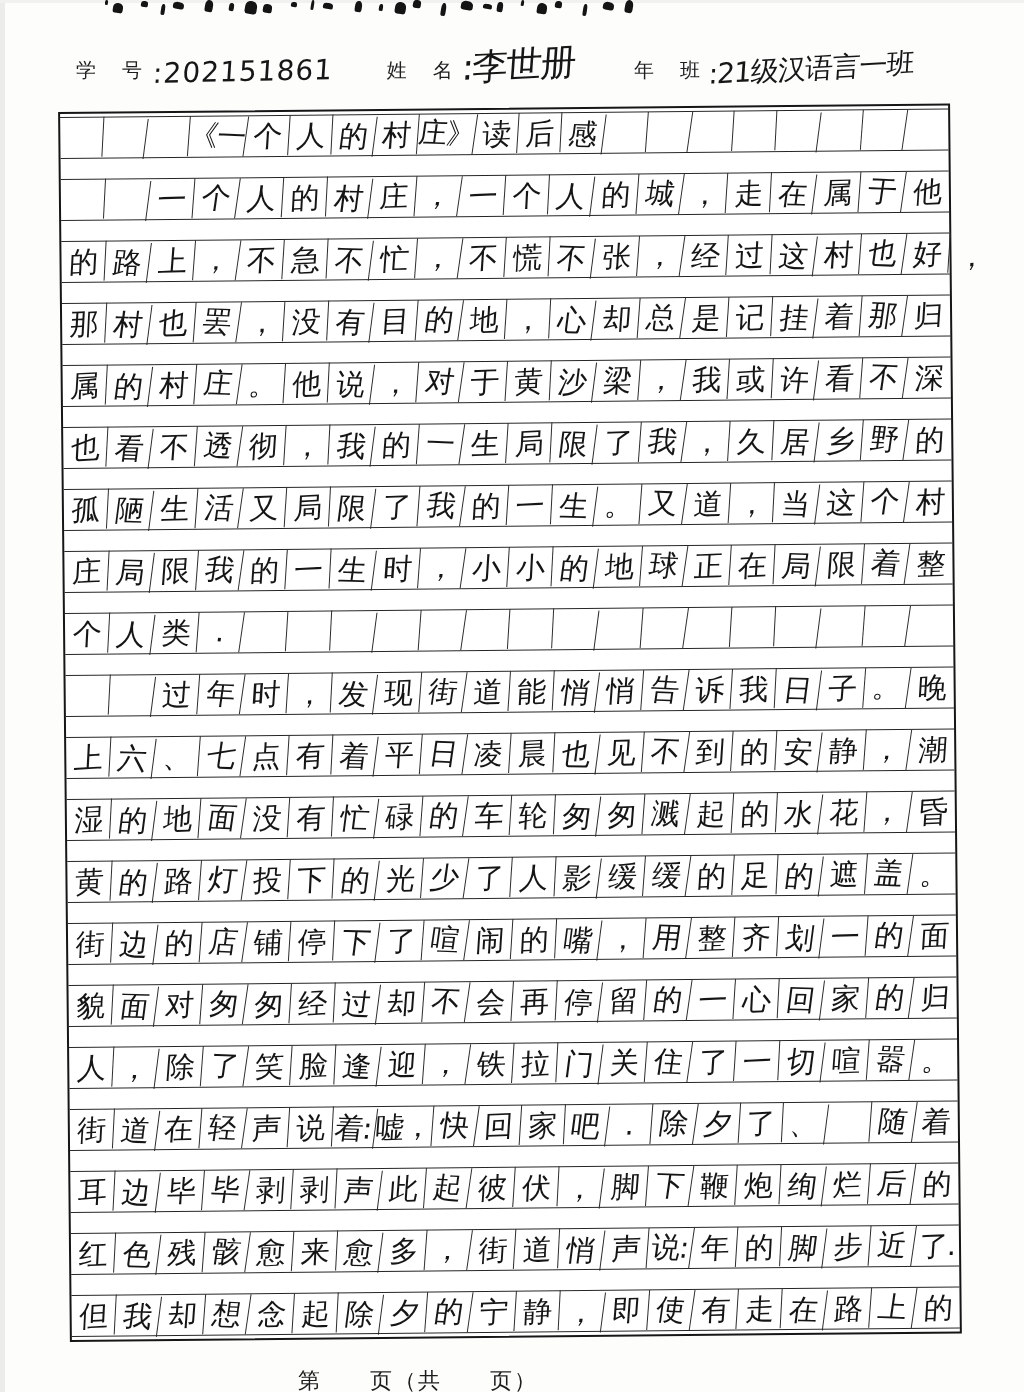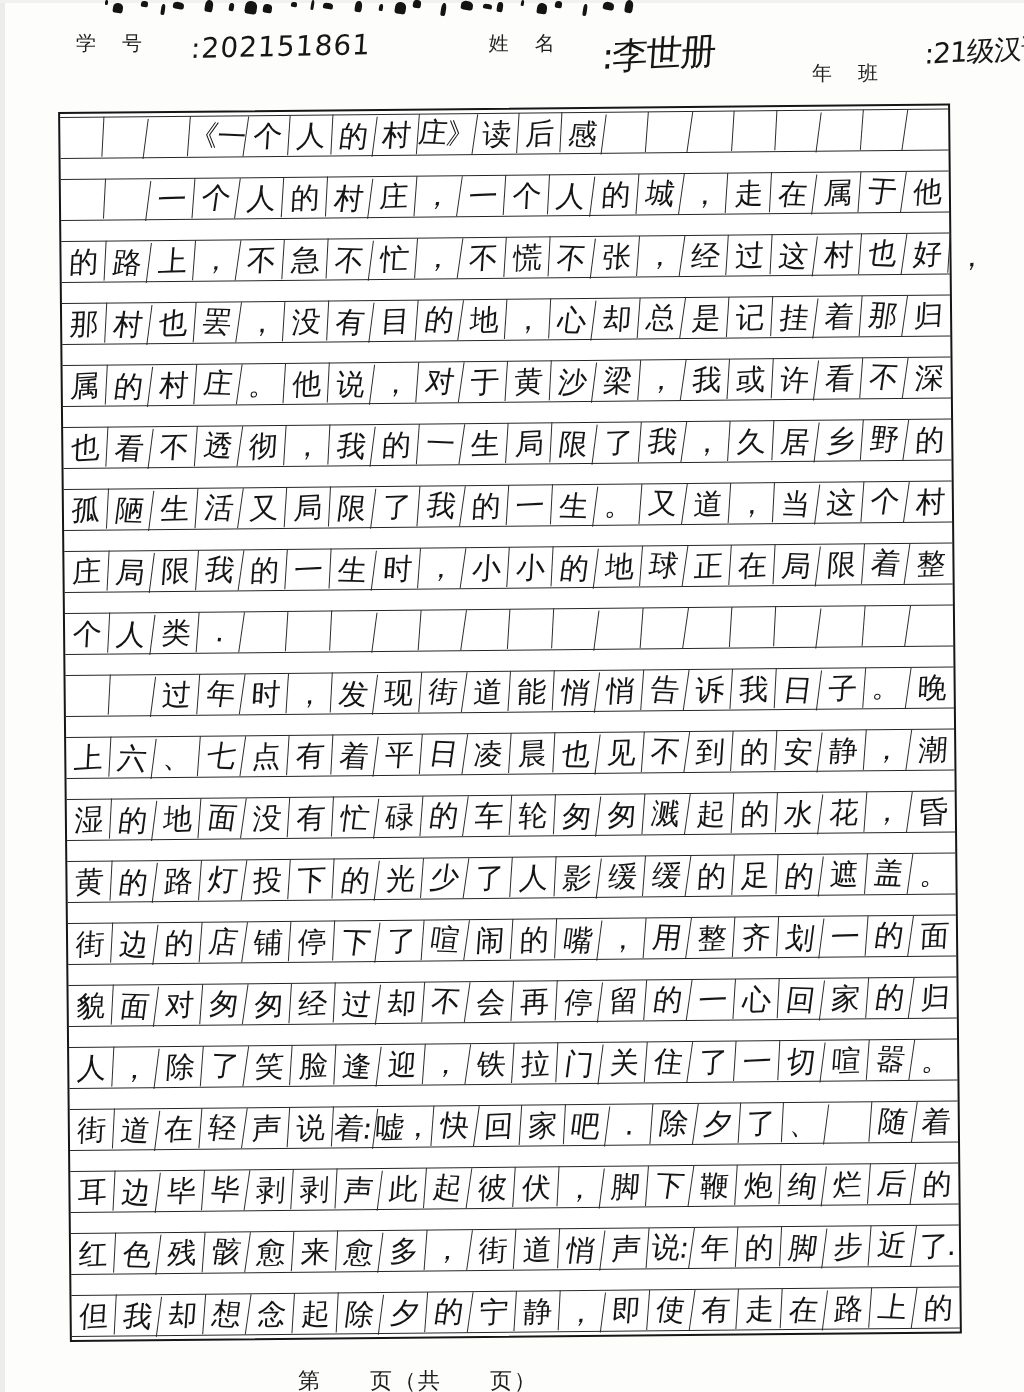--- a/index.html
+++ b/index.html
@@ -13,32 +13,32 @@
   .scan-edge-top{position:absolute;left:0;top:0;right:0;height:3px;background:#f1f1ef;}
 
   
   .cutoff{position:absolute;top:0;left:105px;width:640px;height:17px;overflow:hidden;
     display:flex;align-items:flex-start;}
   .tick{display:inline-block;background:#141414;border-radius:45% 45% 25% 25%;
     transform:rotate(9deg);flex:0 0 auto;}
 
   
   .hdr{position:absolute;top:30px;left:76px;width:890px;height:62px;
-    display:flex;align-items:flex-start;gap:38px;}
+    display:flex;align-items:flex-end;}
   .plabel{font-family:"Liberation Serif","DejaVu Serif",serif;font-size:20px;
     letter-spacing:3px;color:#1e1e1e;padding-bottom:8px;white-space:nowrap;}
   .hand{font-family:"DejaVu Sans","Liberation Sans",sans-serif;color:#161616;
     white-space:nowrap;}
   .v-id{font-size:28px;transform:skewX(-5deg) rotate(-1.2deg);margin-left:8px;
     letter-spacing:1px;padding-bottom:4px;}
   .v-name{font-size:36px;transform:skewX(-7deg) rotate(-3deg);margin-left:6px;
     letter-spacing:-2px;padding-bottom:2px;}
   .v-class{font-size:28px;transform:skewX(-7deg) rotate(-3.2deg);margin-left:6px;
     letter-spacing:-1px;padding-bottom:4px;}
-  .gap1{margin-left:80px;}
+  .gap1{margin-left:54px;}
   .gap2{margin-left:60px;margin-top:30px;}
 
   
   .sheet{position:absolute;left:64px;top:112px;width:892px;height:1230px;
     box-sizing:border-box;border:2px solid #161616;background:#fff;
     padding-top:3px;transform:rotate(-0.55deg);transform-origin:0 50%;}
   .grow{position:relative;display:grid;grid-template-columns:repeat(20,1fr);
     height:42px;box-sizing:border-box;margin:0 0 20px 0;
     border-top:1px solid #262626;border-bottom:1px solid #262626;}
   .grow:last-child{margin-bottom:0;}

